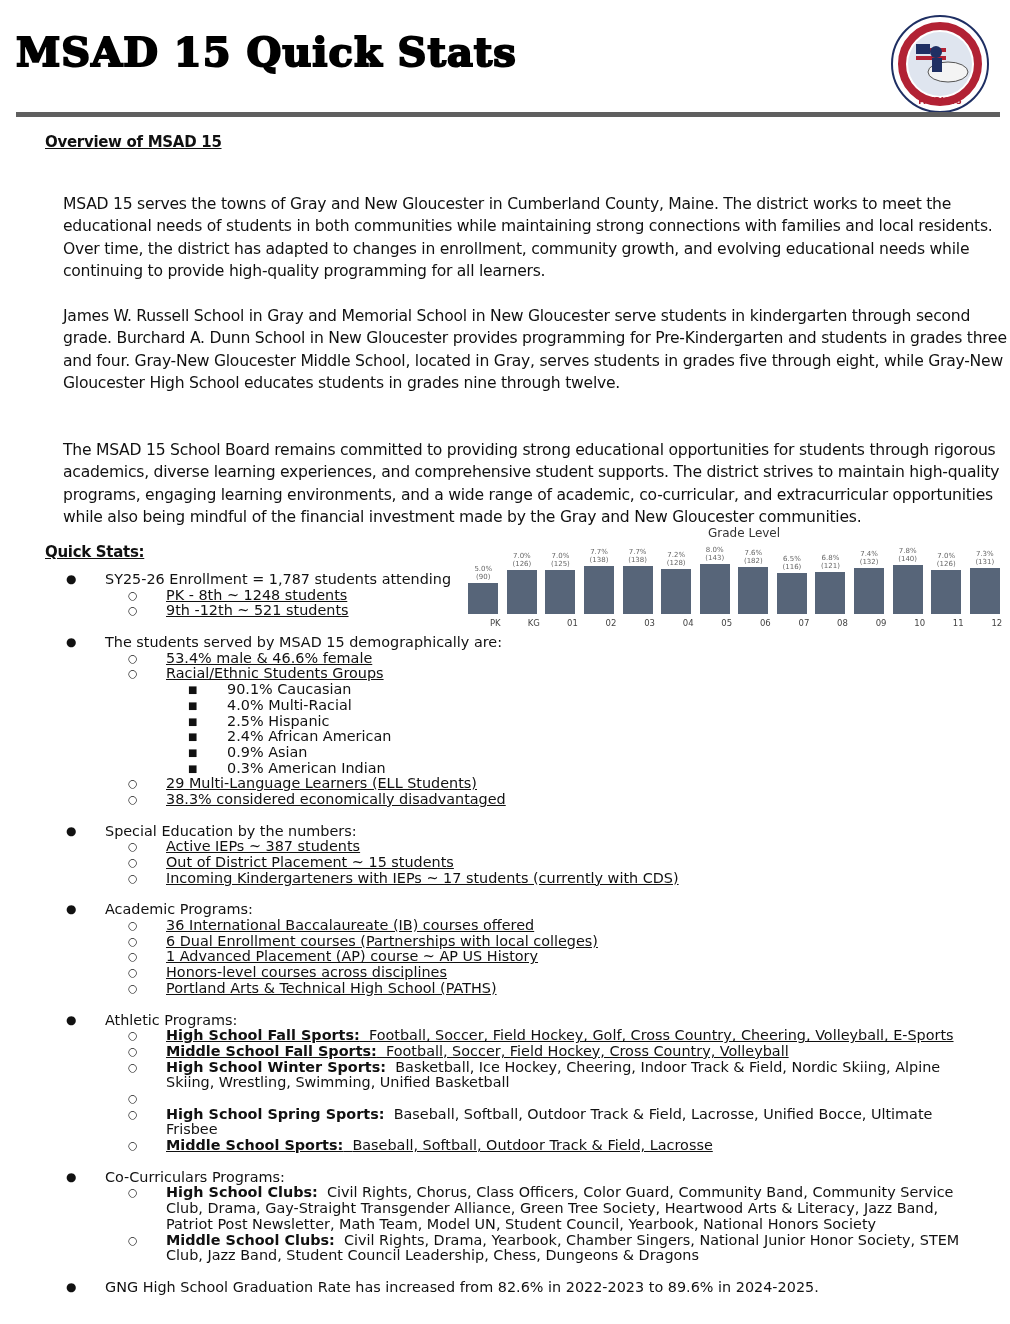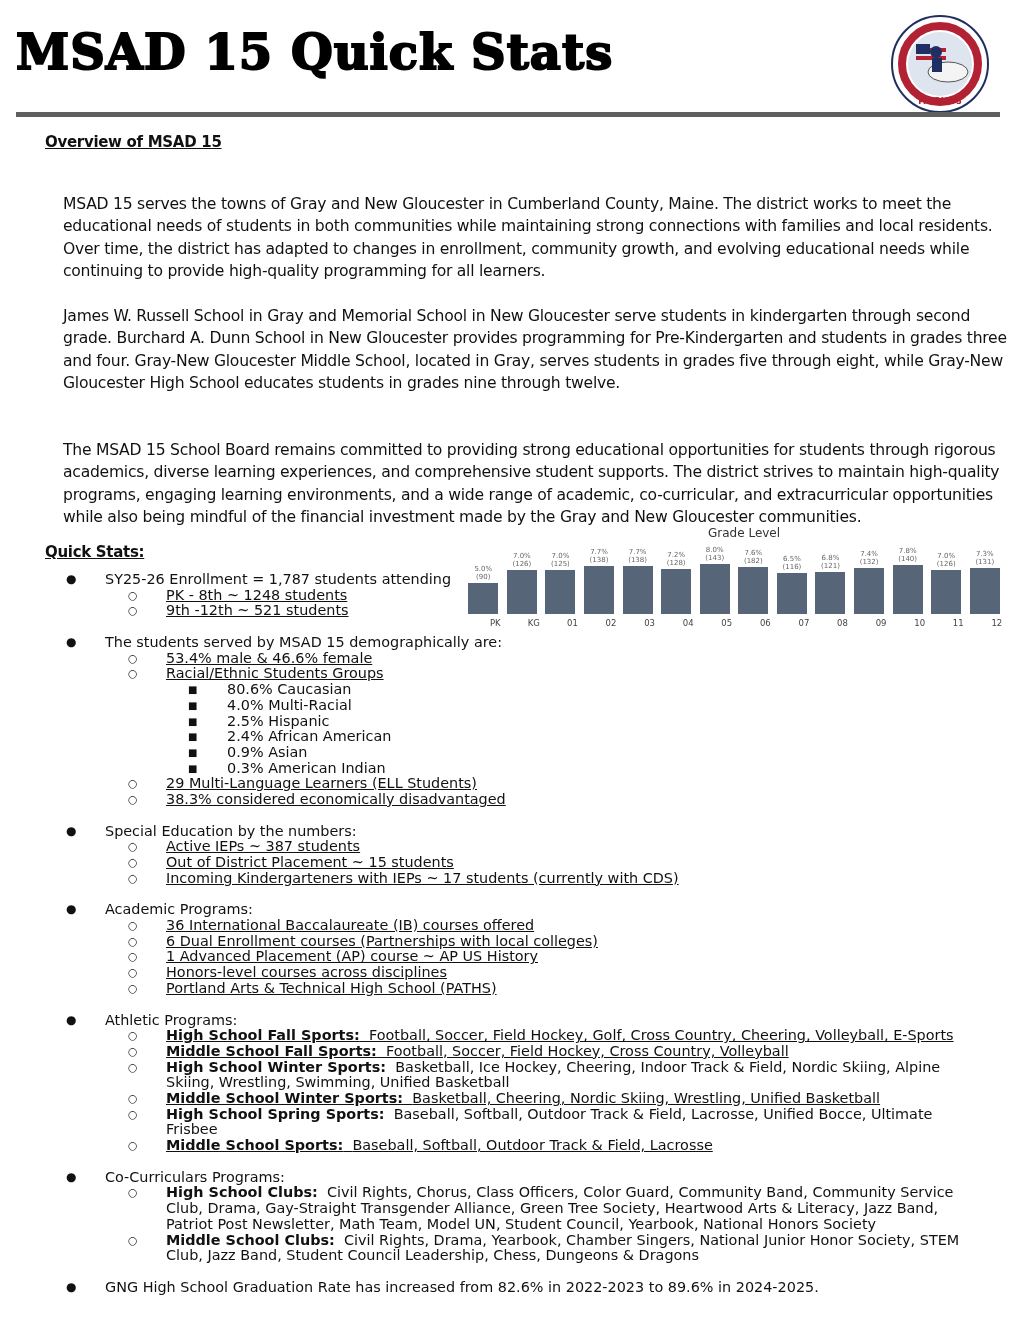--- a/index.html
+++ b/index.html
@@ -1,19 +1,19 @@
 <!DOCTYPE html>
 <html><head>
 <meta charset="utf-8">
 <style>
   html, body { margin: 0; padding: 0; background: #ffffff; }
   body { width: 1010px; height: 1324px; position: relative; overflow: hidden;
          font-family: "DejaVu Sans", sans-serif; color: #111; }
   .title { position: absolute; left: 16px; top: 12px; font-family: "DejaVu Serif", serif;
-           font-weight: bold; font-size: 48px; letter-spacing: 1px; line-height: 80px; color: #000;
+           font-weight: bold; font-size: 40px; letter-spacing: 1px; line-height: 80px; color: #000;
            -webkit-text-stroke: 2px #000; }
   .logo { position: absolute; left: 890px; top: 14px; width: 100px; height: 100px; }
   .rule { position: absolute; left: 16px; top: 112px; width: 984px; height: 5px; background: #5f5f5f; }
   .section-heading { position: absolute; left: 45px; font-weight: bold; font-size: 15px;
                      text-decoration: underline; letter-spacing: -0.3px; }
   .para { position: absolute; left: 45px; width: 950px; font-size: 15.6px; line-height: 22.3px;
           letter-spacing: -0.25px; margin: 18px; }
   .list { position: absolute; left: 0; top: 572px; width: 1000px; font-size: 14.4px; line-height: 15.7px; }
   .row { position: relative; height: 15.7px; white-space: nowrap; }
   .row.wrap { white-space: normal; height: auto; }
@@ -176,21 +176,21 @@
   <div class="row">
       <span class="b2">○</span>
       <span class="t2">53.4% male &amp; 46.6% female</span>
     </div>
   <div class="row">
       <span class="b2">○</span>
       <span class="t2">Racial/Ethnic Students Groups</span>
     </div>
   <div class="row">
       <span class="b3">■</span>
-      <span class="t3">80.6% Caucasian</span>
+      <span class="t3">90.1% Caucasian</span>
     </div>
   <div class="row">
       <span class="b3">■</span>
       <span class="t3">4.0% Multi-Racial</span>
     </div>
   <div class="row">
       <span class="b3">■</span>
       <span class="t3">2.5% Hispanic</span>
     </div>
   <div class="row">
@@ -267,21 +267,20 @@
   <div class="row">
       <span class="b2">○</span>
       <span class="t2"><span class="strong">Middle School Fall Sports:</span>&nbsp;&nbsp;<span>Football, Soccer, Field Hockey, Cross Country, Volleyball</span></span>
     </div>
   <div class="row wrap">
       <span class="b2">○</span>
       <span class="t2w"><span class="strong">High School Winter Sports:</span>&nbsp;&nbsp;<span>Basketball, Ice Hockey, Cheering, Indoor Track &amp; Field, Nordic Skiing, Alpine Skiing, Wrestling, Swimming, Unified Basketball</span></span>
     </div>
   <div class="row">
       <span class="b2">○</span>
-      <span class="t2"><span class="strong">Middle School Winter Sports:</span>&nbsp;&nbsp;<span>Basketball, Cheering, Nordic Skiing, Wrestling, Unified Basketball</span></span>
     </div>
   <div class="row wrap">
       <span class="b2">○</span>
       <span class="t2w"><span class="strong">High School Spring Sports:</span>&nbsp;&nbsp;<span>Baseball, Softball, Outdoor Track &amp; Field, Lacrosse, Unified Bocce, Ultimate Frisbee</span></span>
     </div>
   <div class="row">
       <span class="b2">○</span>
       <span class="t2"><span class="strong">Middle School Sports:</span>&nbsp;&nbsp;<span>Baseball, Softball, Outdoor Track &amp; Field, Lacrosse</span></span>
     </div>
   <div class="gap"></div>

